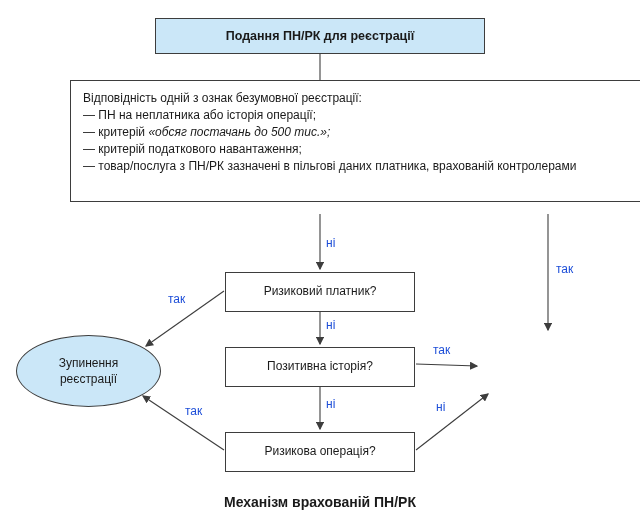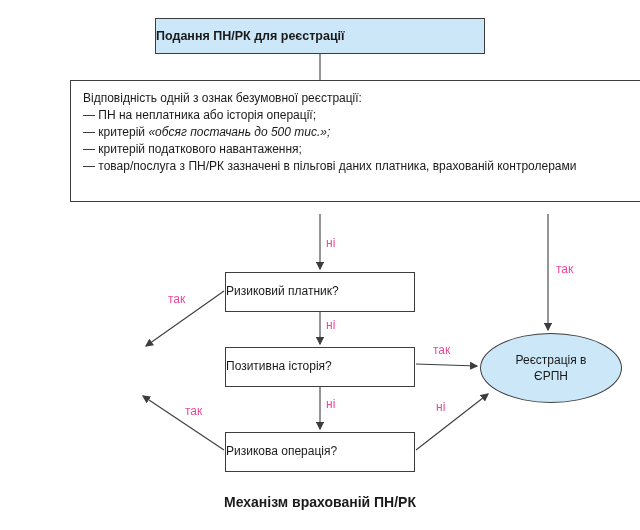--- a/index.html
+++ b/index.html
@@ -27,21 +27,21 @@
     box-sizing: border-box;
     border: 1px solid #3d3d3d;
     background: #ffffff;
     font-size: 12px;
     line-height: 1.3;
   }
   .node.blue { background: #cbe7f8; }
   .center-flex {
     display: flex;
     align-items: center;
-    justify-content: flex-start;
+    justify-content: center;
     text-align: center;
   }
   .start-node {
     left: 155px; top: 18px;
     width: 330px; height: 36px;
     font-weight: 700;
     font-size: 12.5px;
   }
   .criteria-node {
     left: 70px; top: 80px;
@@ -70,21 +70,21 @@
     text-align: center;
     font-size: 12px;
     line-height: 1.35;
   }
   .ellipse .ellipse-text { max-width: 96px; }
   .stop-ellipse { left: 16px; top: 335px; width: 145px; height: 72px; }
   .register-ellipse { left: 480px; top: 333px; width: 142px; height: 70px; }
   .edge-label {
     position: absolute;
     font-size: 12px;
-    color: #ec4899;
+    color: #1d4ed8;
     background: transparent;
   }
   .lbl-criteria-no      { left: 326px; top: 236px; }
   .lbl-criteria-yes     { left: 556px; top: 262px; }
   .lbl-risky-payer-yes  { left: 168px; top: 292px; }
   .lbl-risky-payer-no   { left: 326px; top: 318px; }
   .lbl-pos-history-yes  { left: 433px; top: 343px; }
   .lbl-pos-history-no   { left: 326px; top: 397px; }
   .lbl-risky-op-yes     { left: 185px; top: 404px; }
   .lbl-risky-op-no      { left: 436px; top: 400px; }
@@ -138,24 +138,24 @@
   </div>
 
   <div class="node decision d3 center-flex">
     <span>Ризикова операція?</span>
   </div>
 
   <div class="node decision d2 center-flex">
     <span>Позитивна історія?</span>
   </div>
 
+  <div class="ellipse stop-ellipse">
+    <span class="ellipse-text">Зупинення реєстрації</span>
+  </div>
 
-  <div class="ellipse register-ellipse">
-    <span class="ellipse-text">Реєстрація в ЄРПН</span>
-  </div>
 
   <span class="edge-label lbl-criteria-no">ні</span>
   <span class="edge-label lbl-criteria-yes">так</span>
   <span class="edge-label lbl-risky-payer-yes">так</span>
   <span class="edge-label lbl-risky-payer-no">ні</span>
   <span class="edge-label lbl-pos-history-yes">так</span>
   <span class="edge-label lbl-pos-history-no">ні</span>
   <span class="edge-label lbl-risky-op-yes">так</span>
   <span class="edge-label lbl-risky-op-no">ні</span>
 

